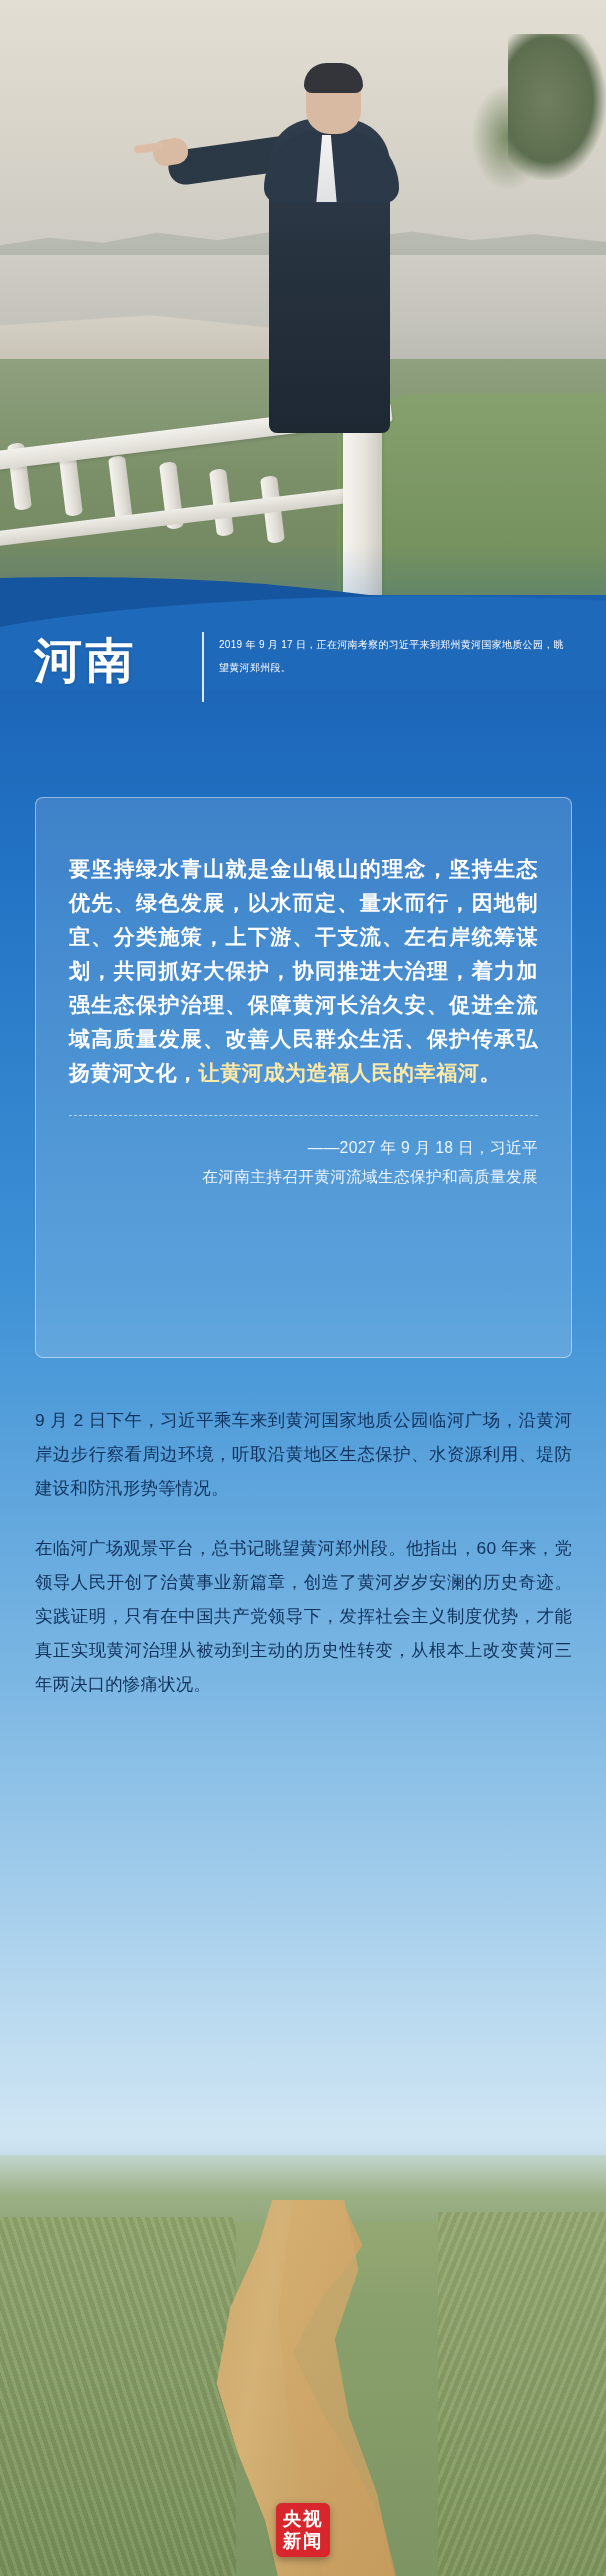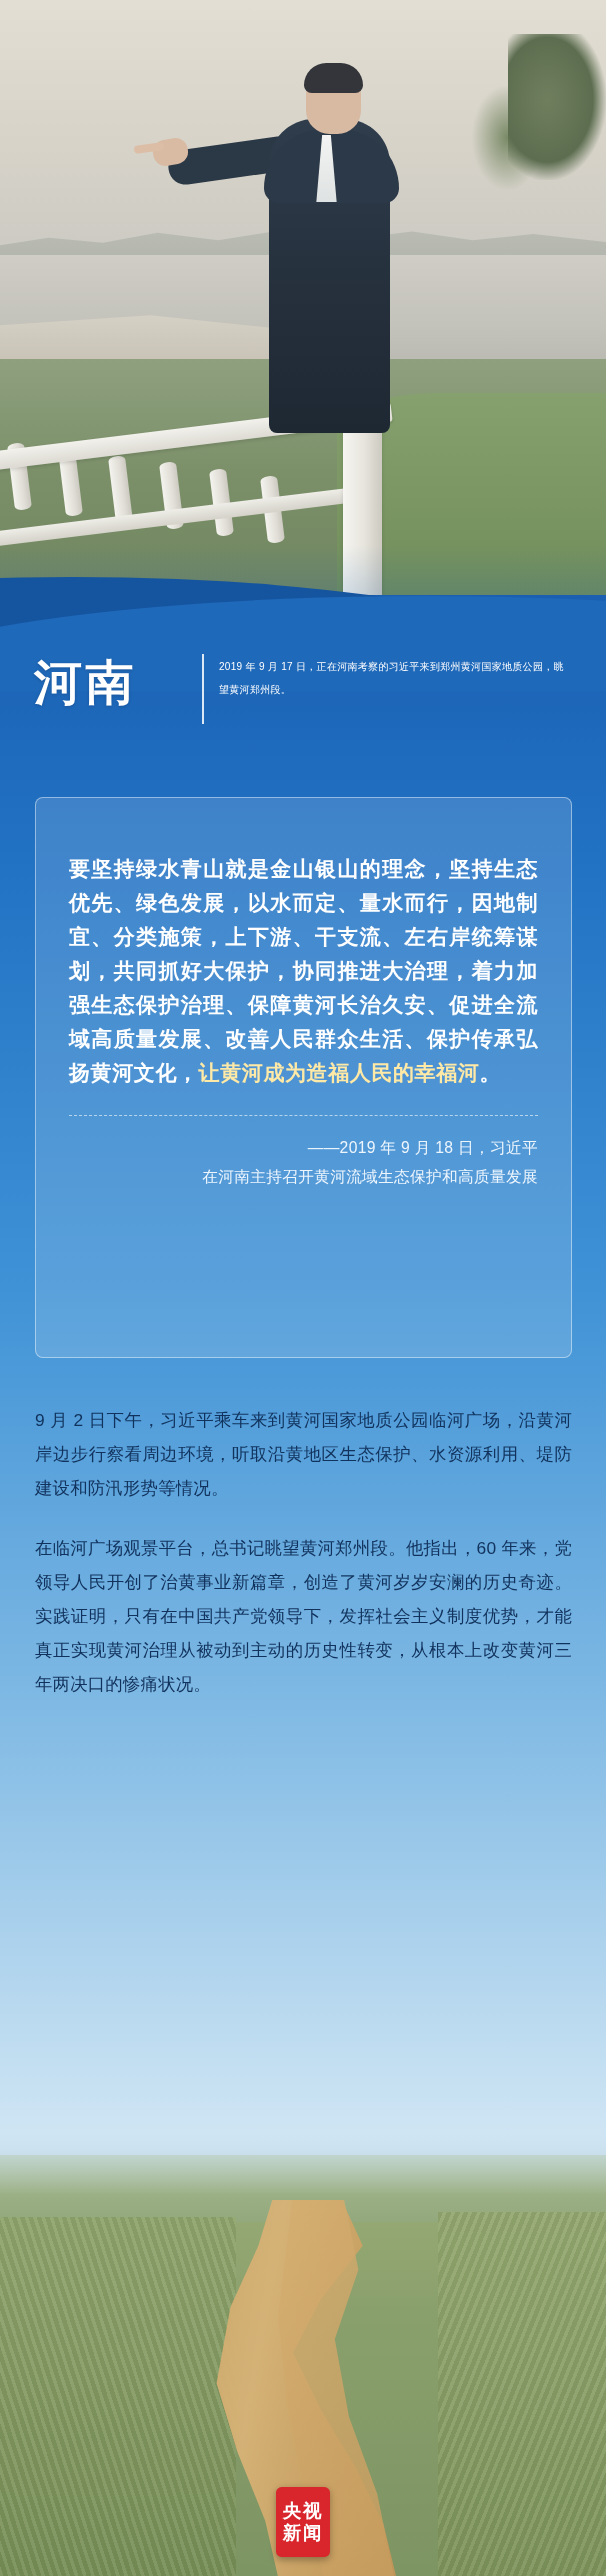--- a/index.html
+++ b/index.html
@@ -189,21 +189,21 @@
   .wave-mid {
     position: absolute;
     top: 596px; left: 0; width: 606px; height: 95px;
     background: #1f69ba;
     clip-path: ellipse(95% 100% at 70% 100%);
   }
 
   
   .province-row {
     position: absolute;
-    top: 645px; left: 34px;
+    top: 623px; left: 34px;
     width: 550px; height: 101px;
   }
   .province-name {
     position: absolute;
     left: 0; top: 5.6px;
     font-family: "DejaVu Serif", "Liberation Serif", serif;
     font-size: 48px;
     font-weight: 700;
     color: #ffffff;
     letter-spacing: 3.4px;
@@ -325,21 +325,21 @@
     position: absolute; left: 0; top: 0; width: 100%; height: 62px;
     background: linear-gradient(rgba(207,229,244,.95), rgba(207,229,244,0));
   }
 
   
   .logo {
     position: absolute;
     left: 50%;
     transform: translateX(-50%);
     bottom: 19px;
-    width: 54px; height: 70px;
+    width: 54px; height: 54px;
     background: #d8262c;
     border-radius: 5.6px;
     box-shadow: 0 2.2px 7.9px rgba(0,0,0,.3);
     display: flex;
     flex-direction: column;
     align-items: center;
     justify-content: center;
     gap: 1.1px;
   }
   .logo span {
@@ -398,21 +398,21 @@
     <div class="province-divider"></div>
     <div class="province-caption">2019 年 9 月 17 日，正在河南考察的习近平来到郑州黄河国家地质公园，眺望黄河郑州段。</div>
   </div>
 
   <div class="quote-card">
     <div class="quote-text">
       <span>要坚持绿水青山就是金山银山的理念，坚持生态优先、绿色发展，以水而定、量水而行，因地制宜、分类施策，上下游、干支流、左右岸统筹谋划，共同抓好大保护，协同推进大治理，着力加强生态保护治理、保障黄河长治久安、促进全流域高质量发展、改善人民群众生活、保护传承弘扬黄河文化，</span><span class="quote-hl">让黄河成为造福人民的幸福河</span><span>。</span>
     </div>
     <hr class="quote-sep">
     <div class="quote-attr">
-      <div>——2019 年 9 月 18 日，习近平</div>
+      <div>——2027 年 9 月 18 日，习近平</div>
       <div>在河南主持召开黄河流域生态保护和高质量发展</div>
     </div>
   </div>
 
   <div class="narrative">
     <p>9 月 2 日下午，习近平乘车来到黄河国家地质公园临河广场，沿黄河岸边步行察看周边环境，听取沿黄地区生态保护、水资源利用、堤防建设和防汛形势等情况。</p>
     <p>在临河广场观景平台，总书记眺望黄河郑州段。他指出，60 年来，党领导人民开创了治黄事业新篇章，创造了黄河岁岁安澜的历史奇迹。实践证明，只有在中国共产党领导下，发挥社会主义制度优势，才能真正实现黄河治理从被动到主动的历史性转变，从根本上改变黄河三年两决口的惨痛状况。</p>
   </div>
 
   <div class="footer-photo">

